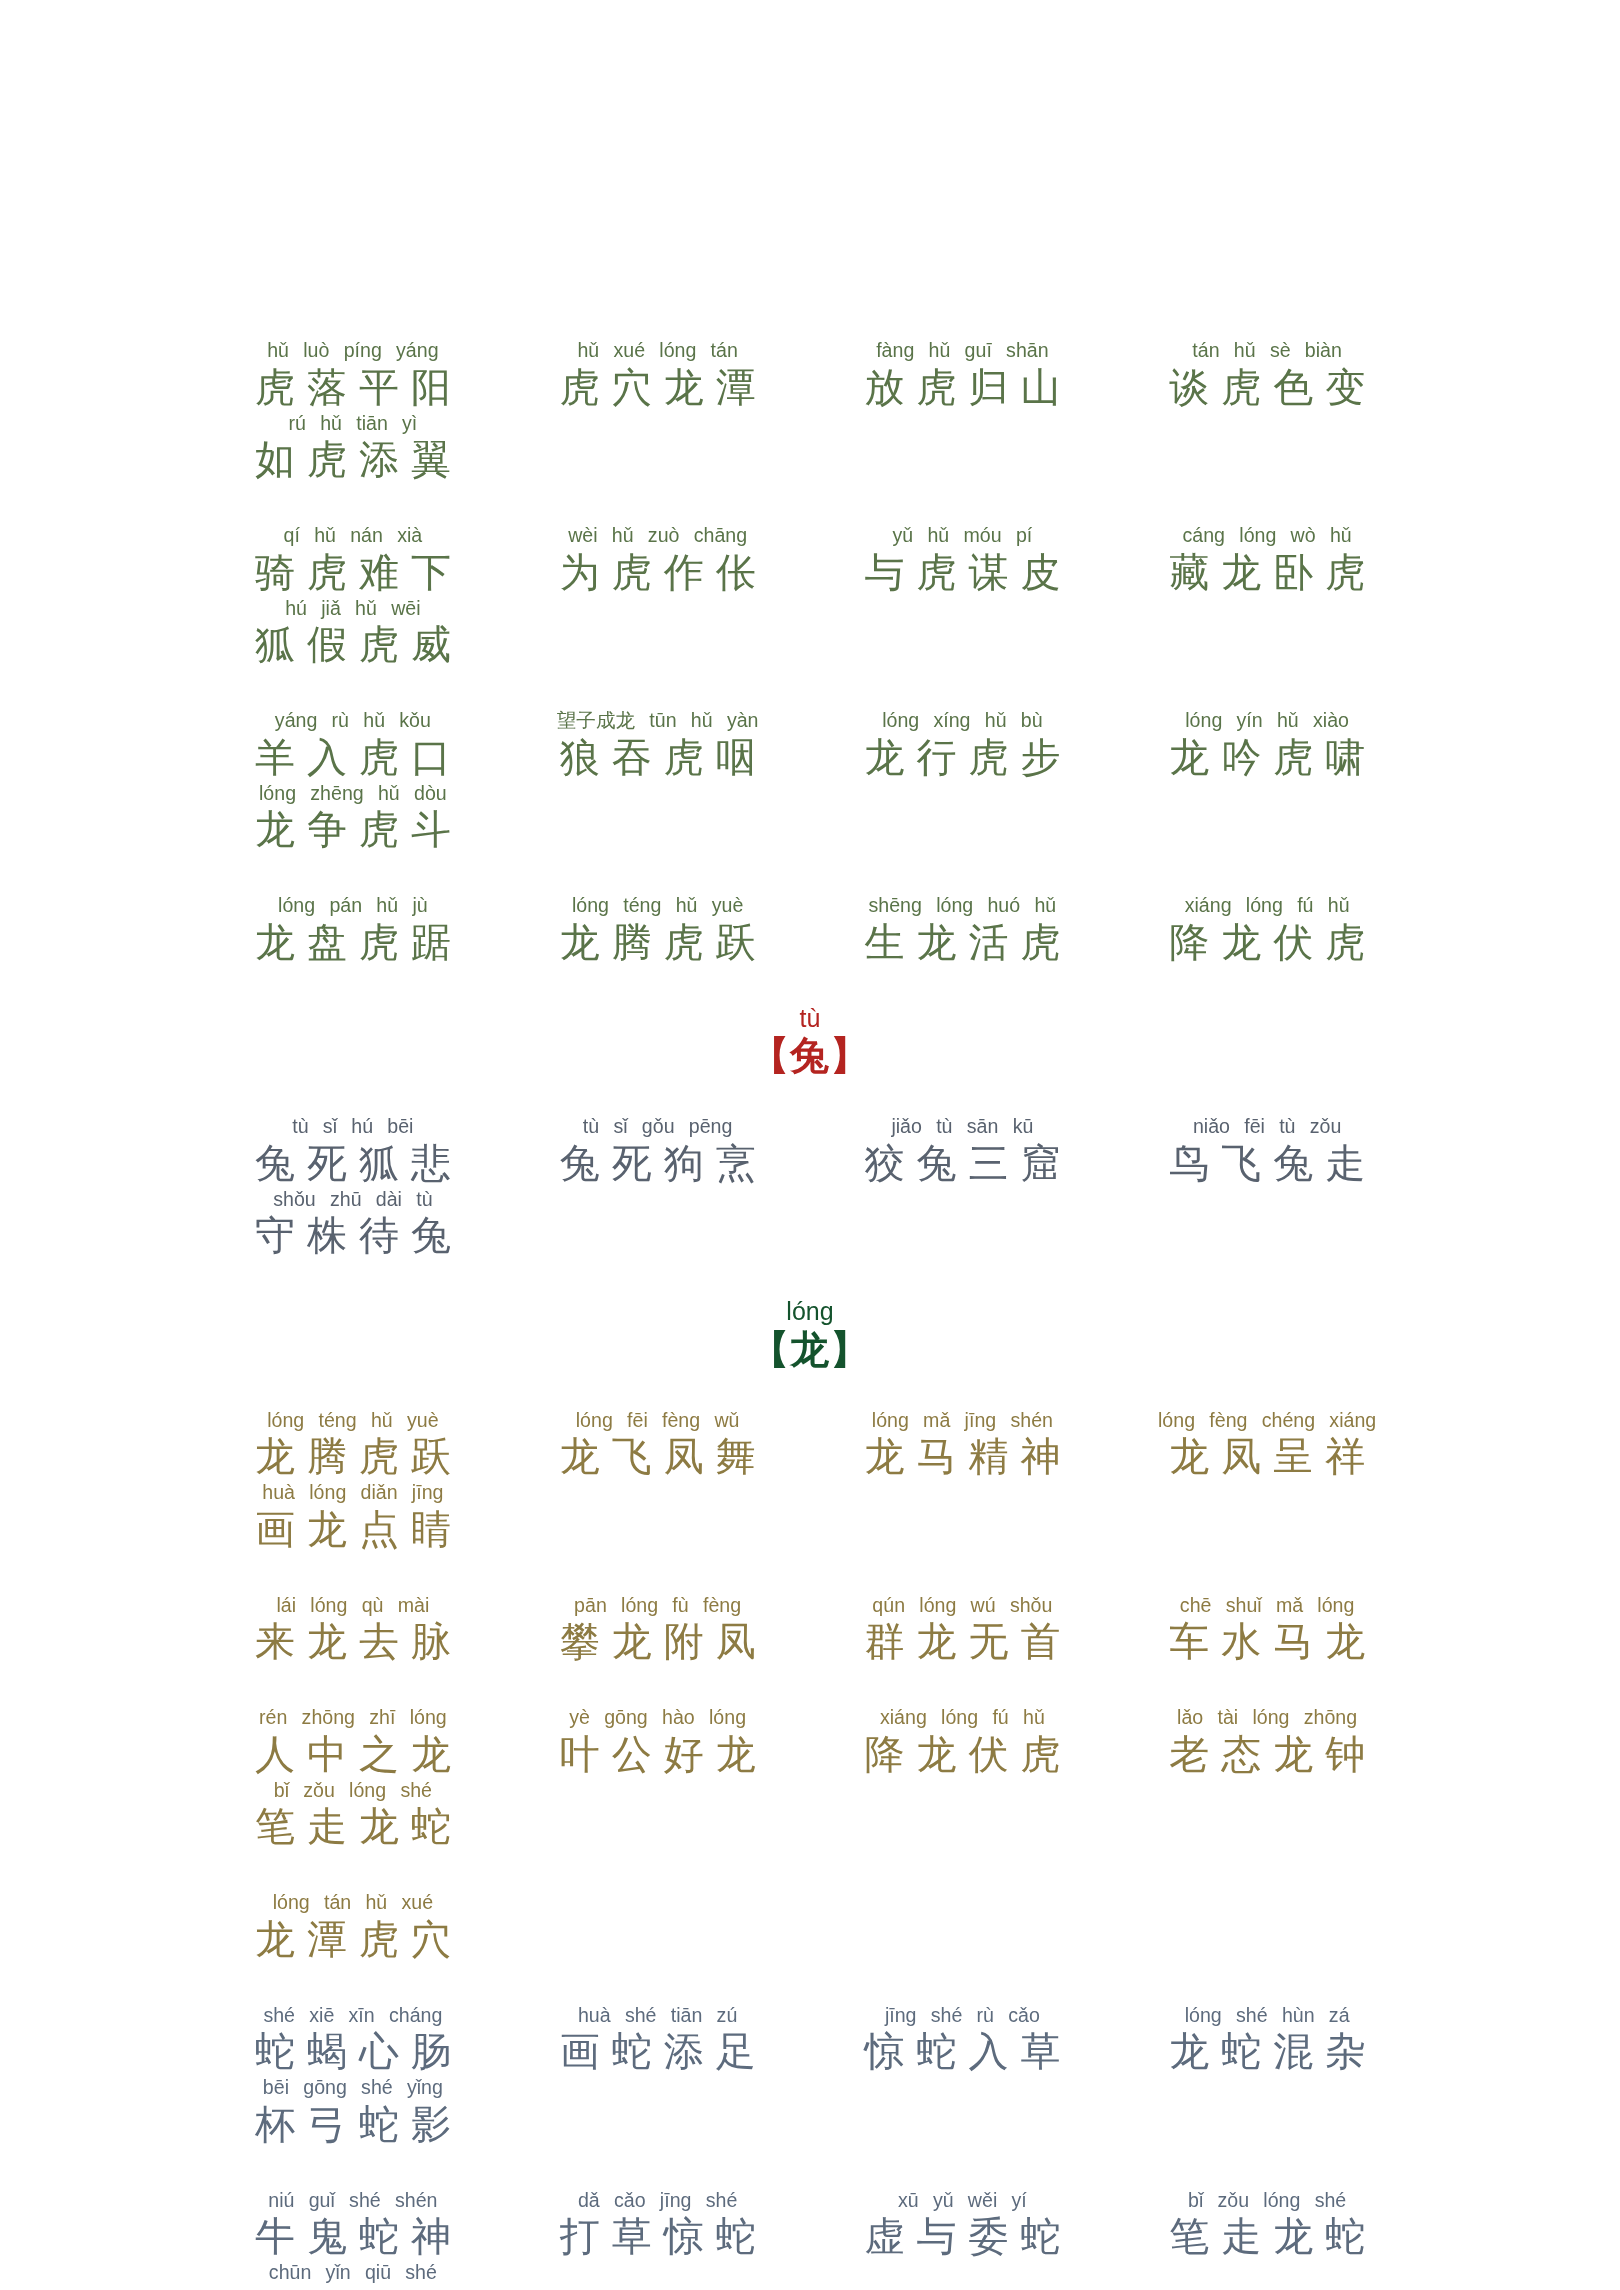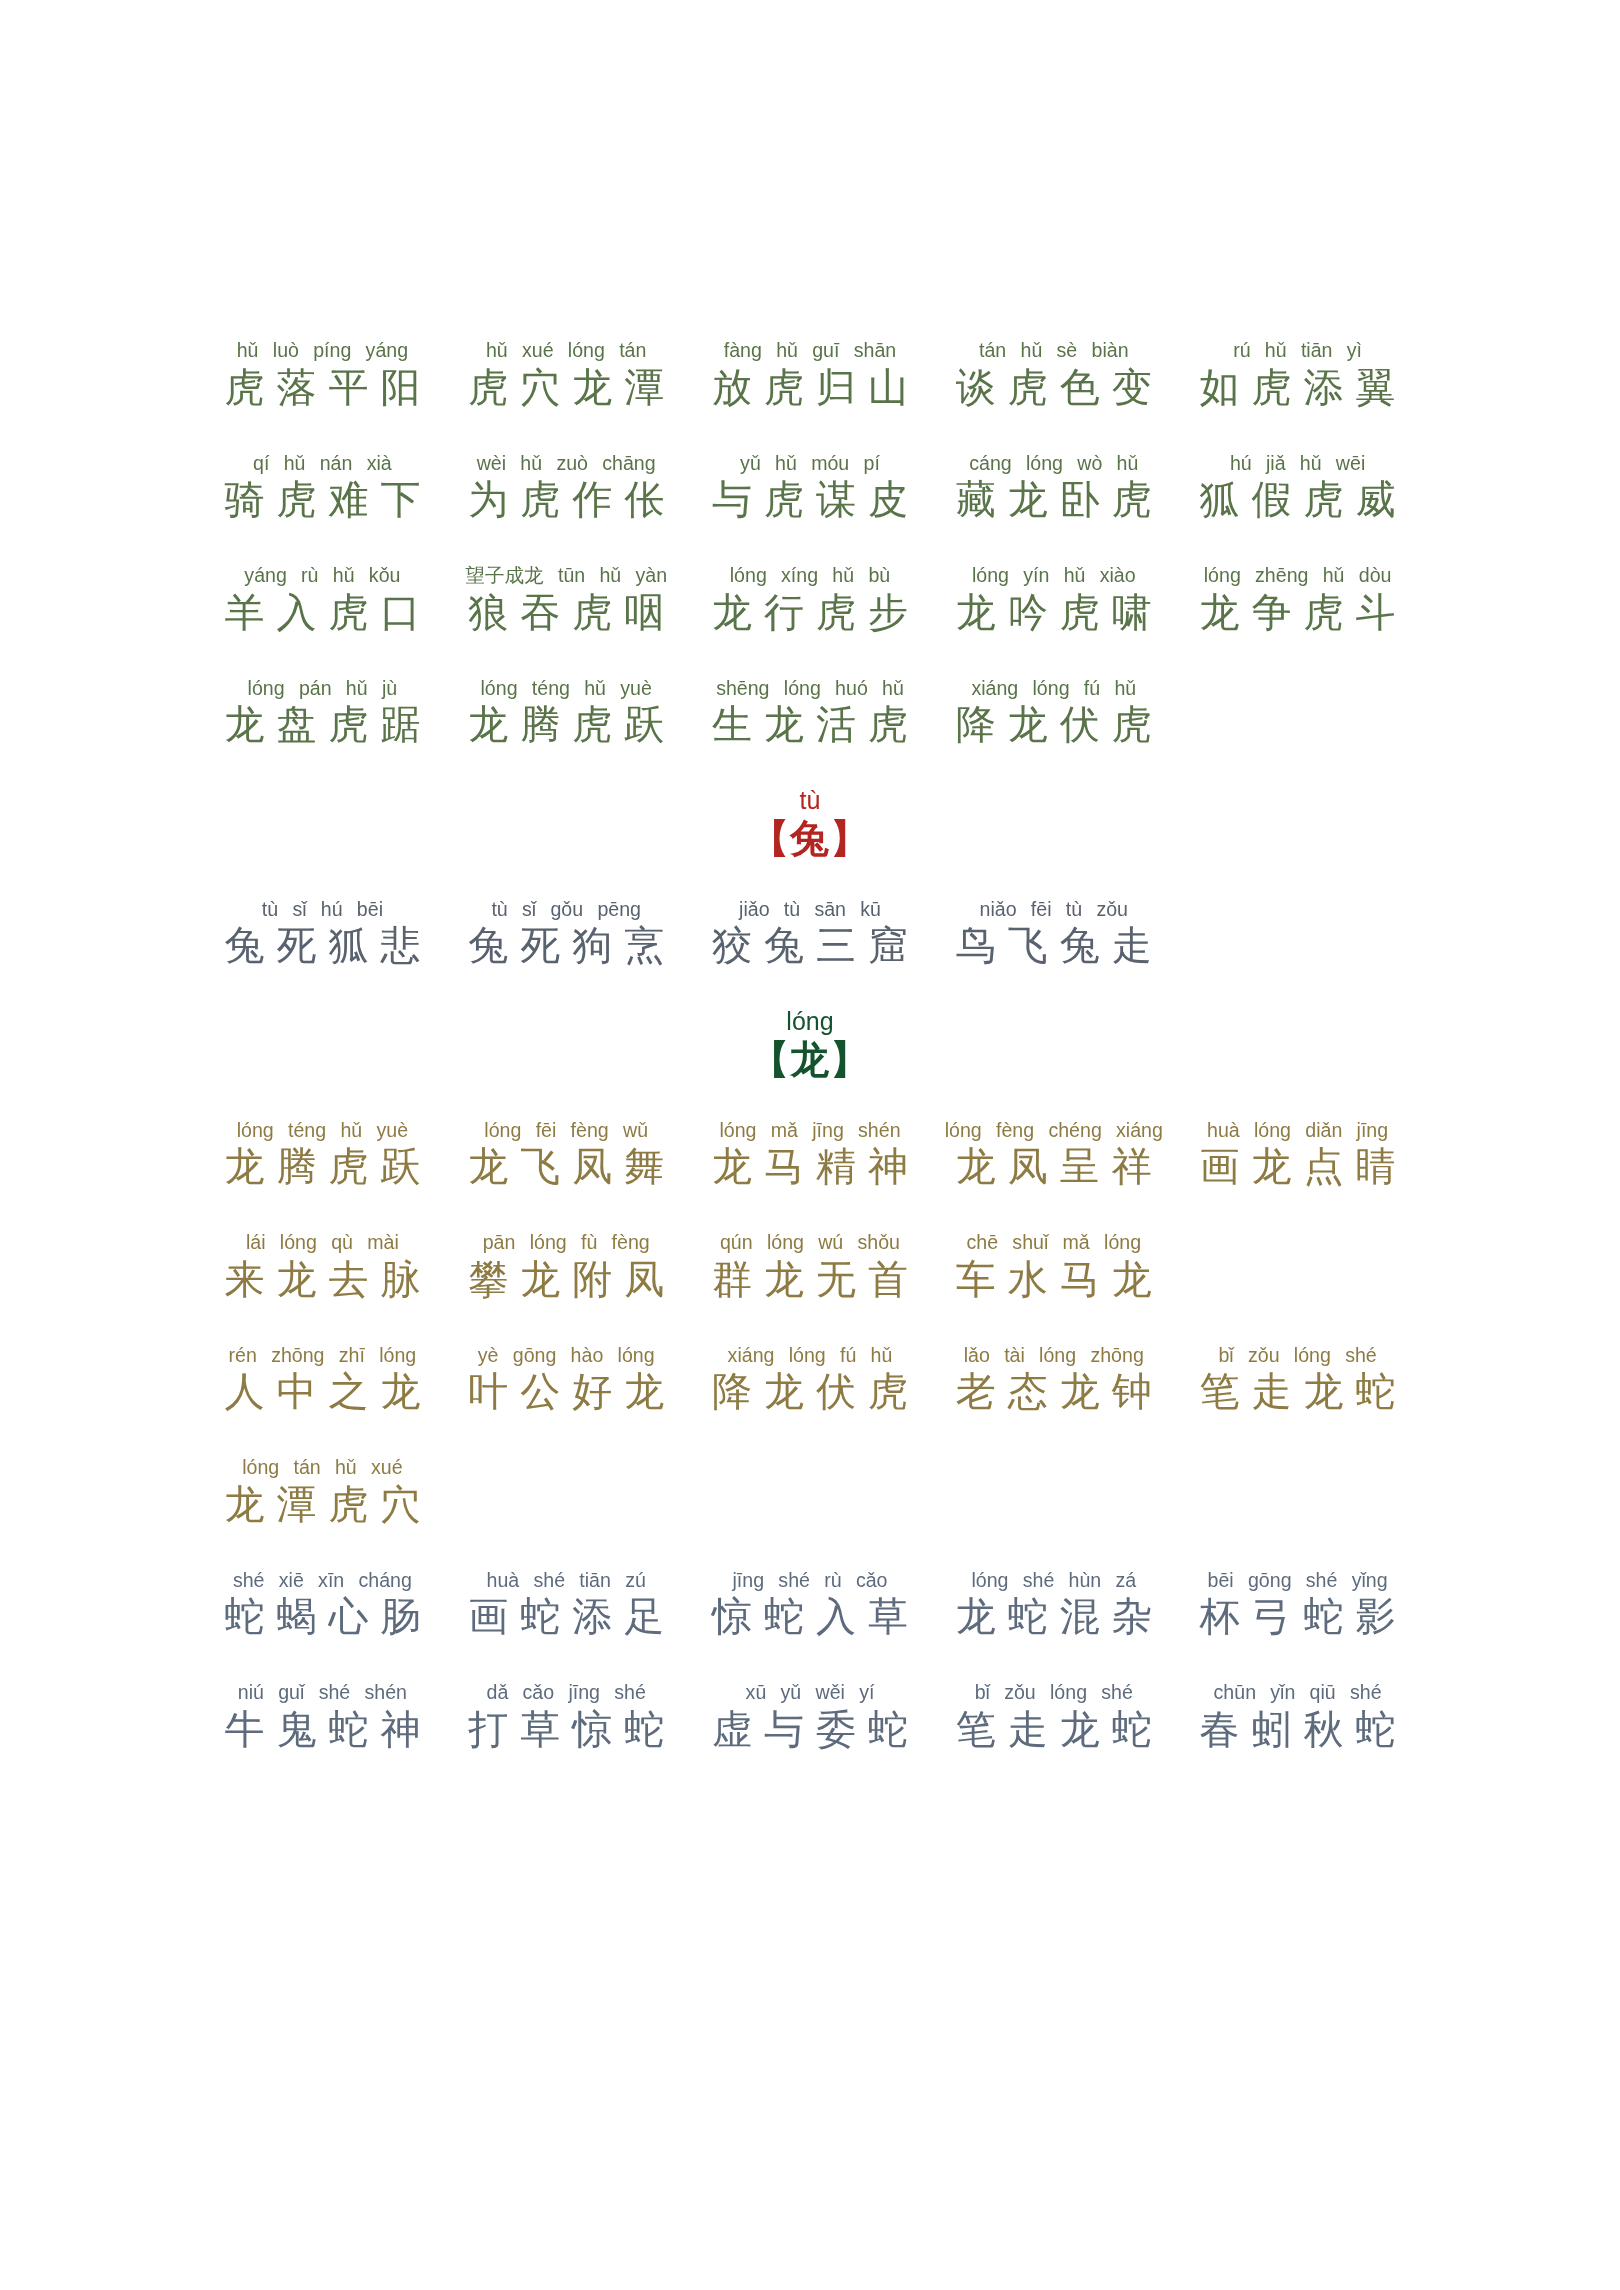--- a/index.html
+++ b/index.html
@@ -11,21 +11,21 @@
     overflow: hidden;
   }
   .page { width: 1620px; height: 2291px; background: #ffffff; }
   .content {
     width: 1219px;
     margin: 0 auto;
     padding-top: 337px;
   }
   .idiom-row {
     display: grid;
-    grid-template-columns: repeat(5, 1fr);
+    grid-template-columns: repeat(4, 1fr);
     margin-bottom: 40px;
   }
   .idiom {
     display: flex;
     flex-direction: column;
     align-items: center;
   }
   .pinyin {
     font-size: 19.6px;
     line-height: 26.5px;
@@ -162,20 +162,24 @@
             <div class="chars">兔死狗烹</div>
           </div>
           <div class="idiom">
             <div class="pinyin">jiǎo tù sān kū</div>
             <div class="chars">狡兔三窟</div>
           </div>
           <div class="idiom">
             <div class="pinyin">niǎo fēi tù zǒu</div>
             <div class="chars">鸟飞兔走</div>
           </div>
+          <div class="idiom">
+            <div class="pinyin">shǒu zhū dài tù</div>
+            <div class="chars">守株待兔</div>
+          </div>
         </div>
       </section>
       <section class="section" style="color: rgb(141, 123, 67);">
         <div class="section-header" style="color: #14532d;">
           <div class="header-pinyin">lóng</div>
           <div class="header-title">【龙】</div>
         </div>
         <div class="idiom-row">
           <div class="idiom">
             <div class="pinyin">lóng téng hǔ yuè</div>

